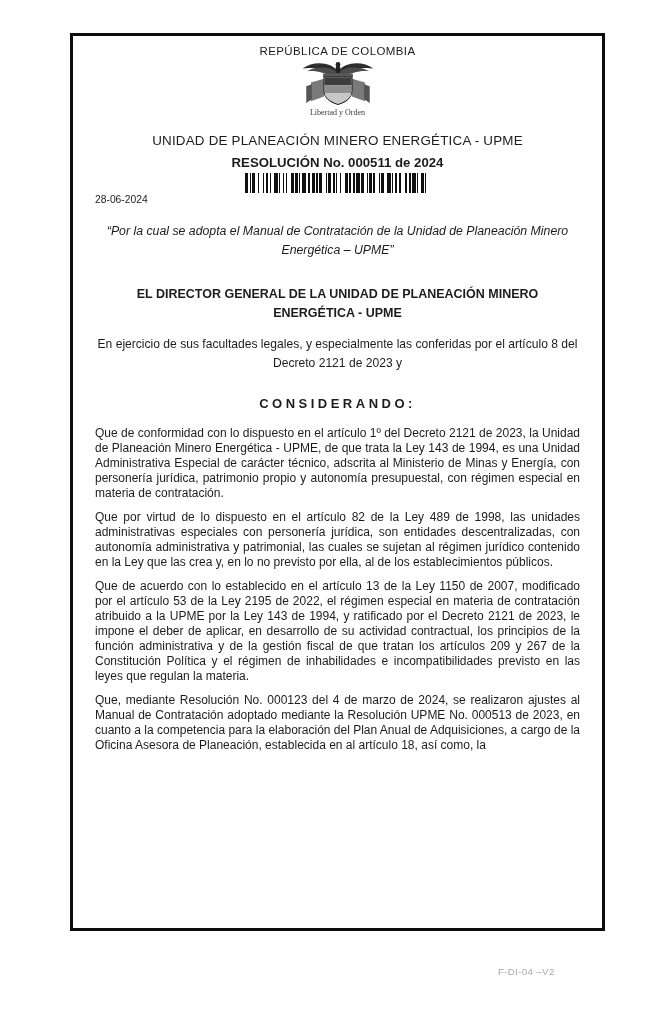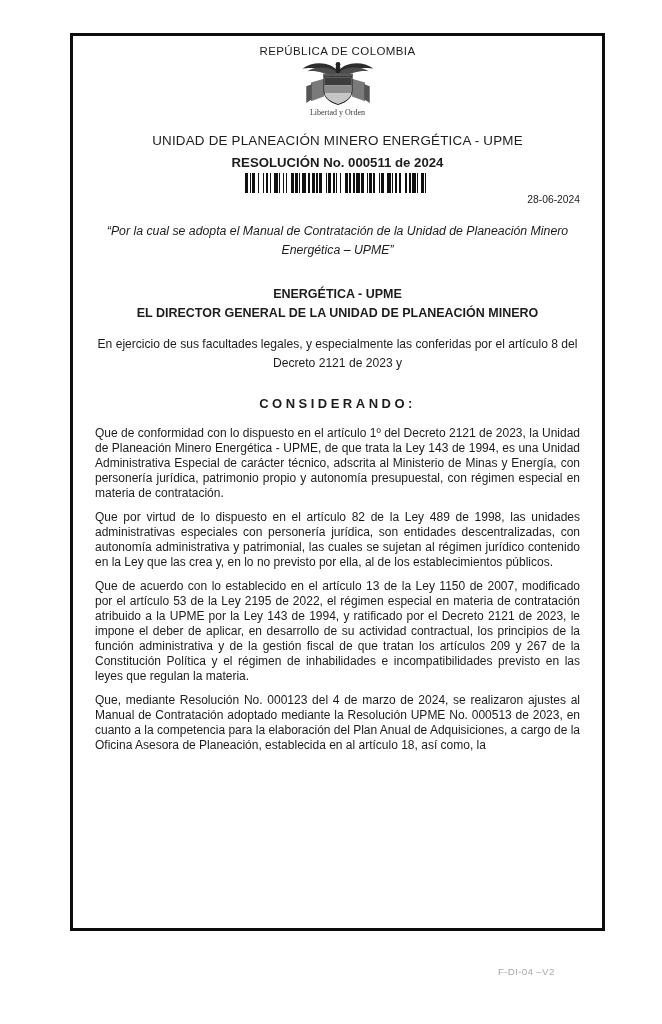--- a/index.html
+++ b/index.html
@@ -55,21 +55,21 @@
   .barcode {
     display: flex;
     width: 186px;
     height: 20px;
     margin: 3px auto 0 auto;
   }
   .barcode .bar { background: #101010; height: 100%; }
   .barcode .gap { background: #ffffff; height: 100%; }
   .barcode-date {
     font-size: 10.3px;
-    text-align: right;
+    text-align: left;
     margin-top: 1px;
   }
   .radicado {
     margin-top: 13px;
     font-size: 11.8px;
     font-weight: bold;
     text-align: center;
   }
   .subject {
     margin-top: 17px;
@@ -245,22 +245,22 @@
       </div>
     <div class="barcode-date">28-06-2024</div>
 
 
     <div class="subject">
       <div>“Por la cual se adopta el Manual de Contratación de la Unidad de Planeación Minero</div>
       <div>Energética – UPME”</div>
     </div>
 
     <div class="authority">
+      <div>EL DIRECTOR GENERAL DE LA UNIDAD DE PLANEACIÓN MINERO</div>
       <div>ENERGÉTICA - UPME</div>
-      <div>EL DIRECTOR GENERAL DE LA UNIDAD DE PLANEACIÓN MINERO</div>
     </div>
 
     <div class="preamble">
       <div>En ejercicio de sus facultades legales, y especialmente las conferidas por el artículo 8 del</div>
       <div>Decreto 2121 de 2023 y</div>
     </div>
 
     <div class="considerando">CONSIDERANDO:</div>
 
     <div class="body-text">

